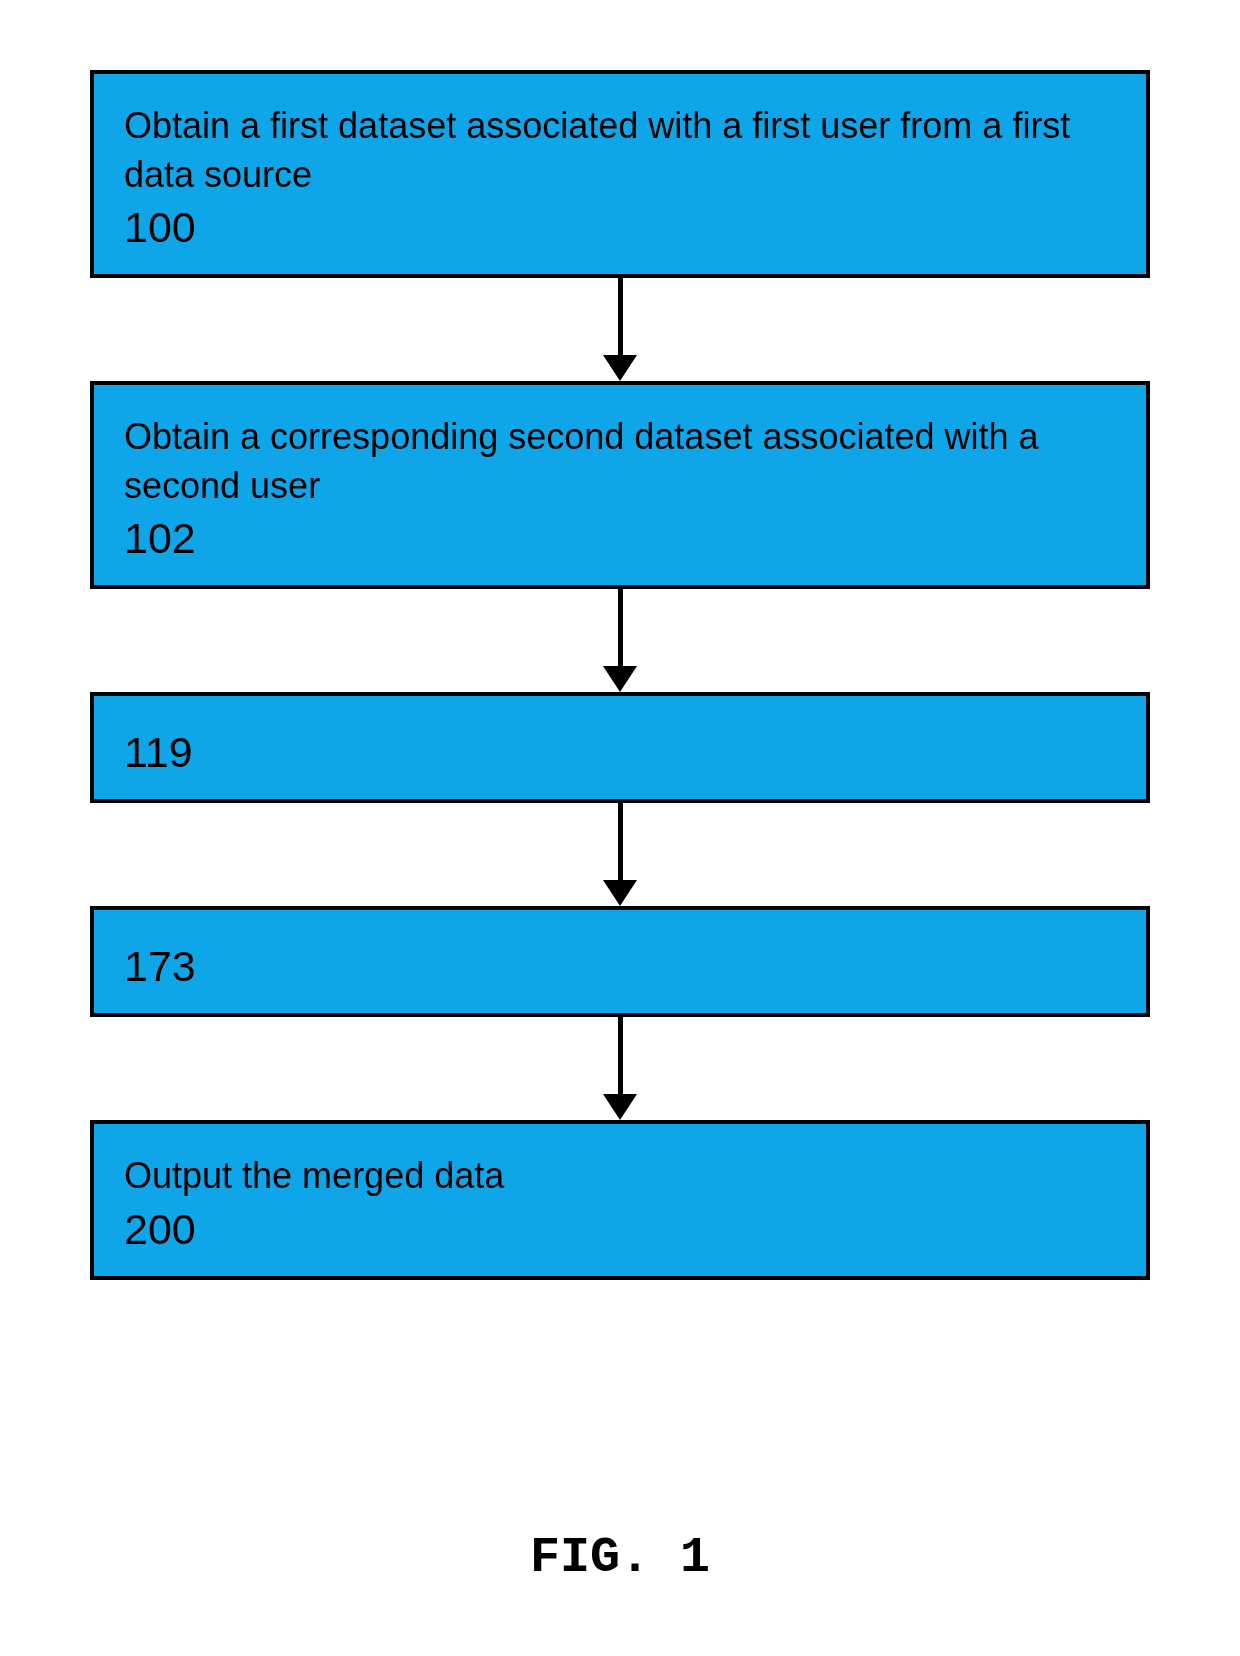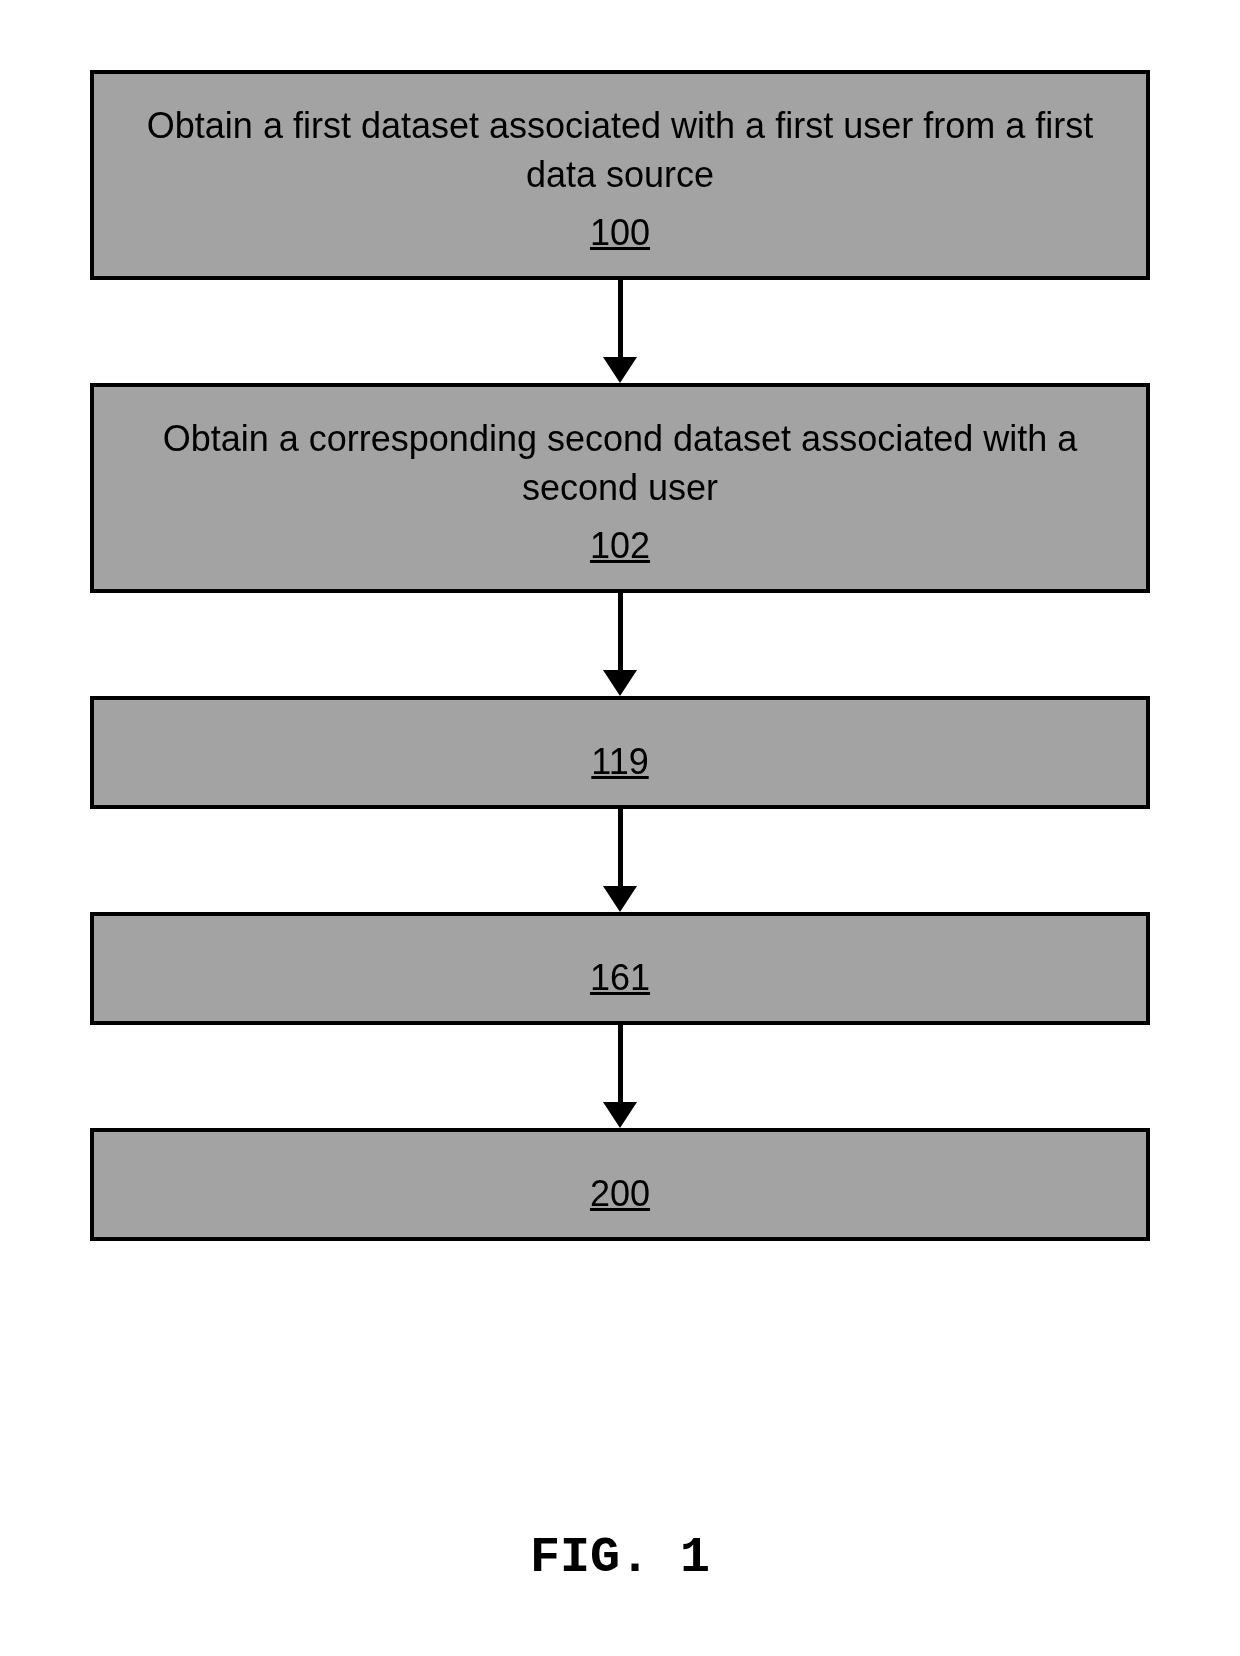--- a/index.html
+++ b/index.html
@@ -21,33 +21,32 @@
       top: 70px;
       width: 1060px;
       display: flex;
       flex-direction: column;
       align-items: center;
     }
     .box {
       width: 1060px;
       border: 4px solid black;
       padding: 28px 30px 22px 30px;
-      text-align: center;
-      background: #a3a3a3;
+      text-align: left;
+      background: #0ea5e9;
     }
     .box-text {
       font-size: 36px;
       line-height: 1.35;
       color: black;
     }
     .box-ref {
-      font-size: 36px;
-      text-decoration: underline;
+      font-size: 43px;
       color: black;
-      margin-top: 13px;
+      margin-top: 4px;
       display: inline-block;
     }
     .arrow {
       display: flex;
       flex-direction: column;
       align-items: center;
     }
     .arrow-line {
       width: 5px;
       height: 78px;
@@ -100,27 +99,28 @@
   <div class="box">
     <div class="box-ref">119</div>
   </div>
 
   <div class="arrow">
     <div class="arrow-line"></div>
     <div class="arrow-head"></div>
   </div>
 
   <div class="box">
-    <div class="box-ref">161</div>
+    <div class="box-ref">173</div>
   </div>
 
   <div class="arrow">
     <div class="arrow-line"></div>
     <div class="arrow-head"></div>
   </div>
 
   <div class="box">
+    <div class="box-text">Output the merged data</div>
     <div class="box-ref">200</div>
   </div>
 
 </div>
 
 <div class="figure-label">FIG. 1</div>
 
 </body></html>

